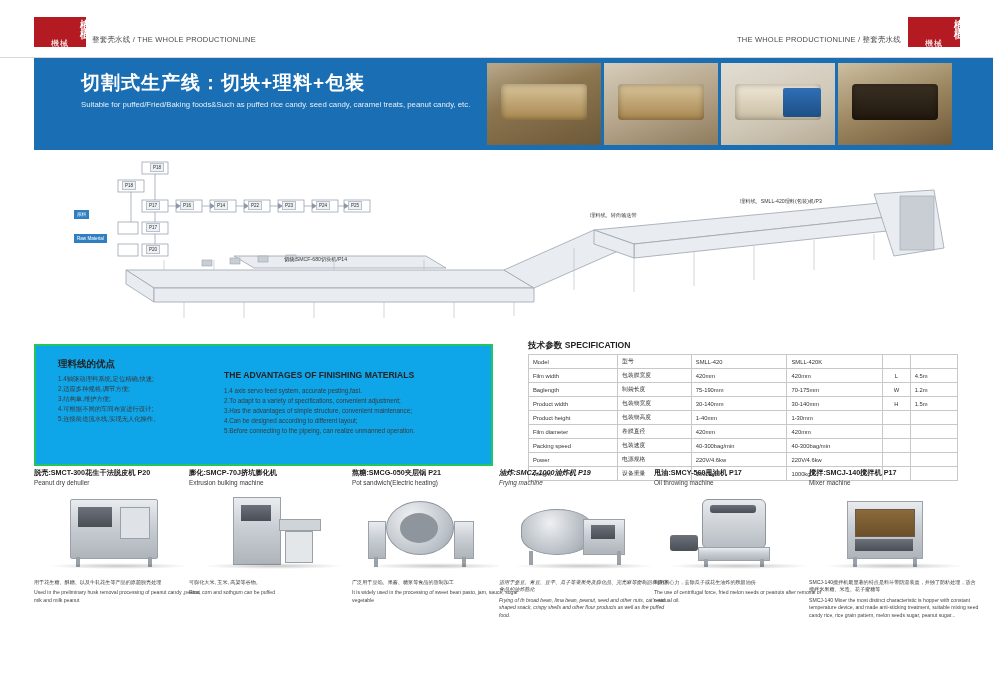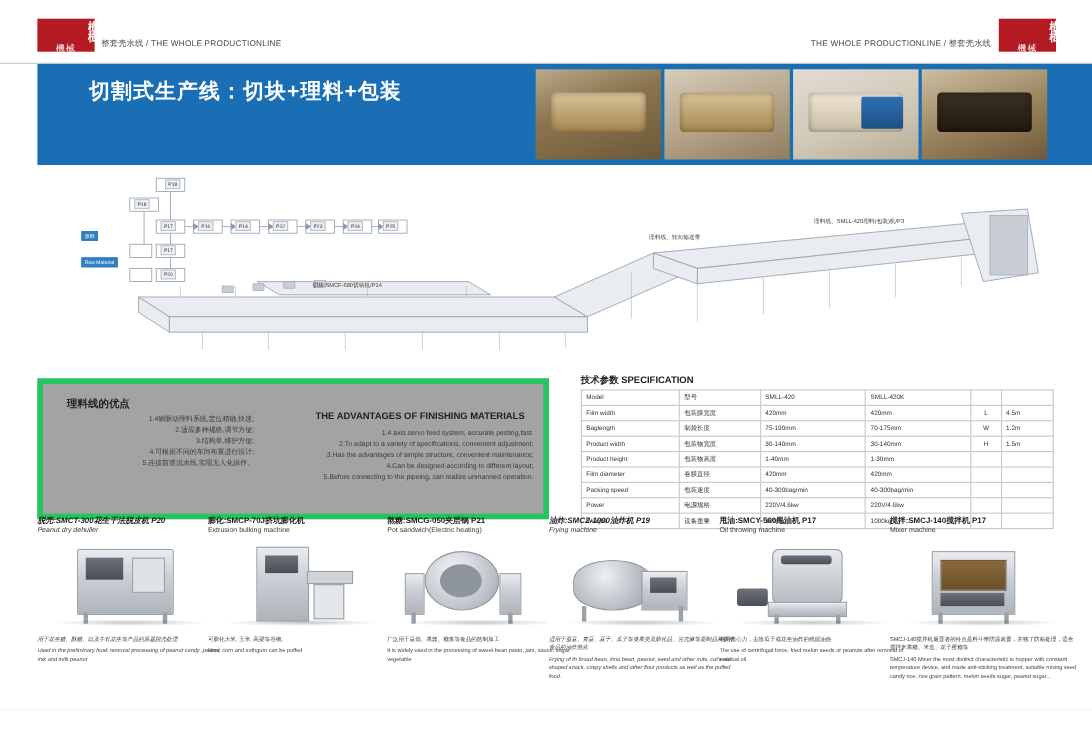--- a/index.html
+++ b/index.html
@@ -38,21 +38,21 @@
   .ph4 .bar{background:linear-gradient(180deg,#3b2f22,#20180f);}
 
   
   .diagram{position:absolute;left:34px;top:152px;width:925px;height:182px;background:#ffffff;}
   .dg-svg{position:absolute;left:0;top:0;}
   .dg-label{position:absolute;font-size:5.2px;color:#3a3a3a;white-space:nowrap;}
   .dg-tag{position:absolute;font-size:4.6px;color:#333;background:#eef1f4;border:1px solid #b9c2cc;padding:1px 2px;white-space:nowrap;}
   .dg-tag-b{position:absolute;font-size:4.6px;color:#fff;background:#2f7fc1;border:1px solid #2f7fc1;padding:1px 2px;white-space:nowrap;}
 
   
-  .adv{position:absolute;left:34px;top:344px;width:455px;height:118px;border:5px solid #22c55e;background:#a3a3a3;text-align:right;}
+  .adv{position:absolute;left:34px;top:344px;width:455px;height:118px;border:2px solid #22c55e;background:#0ea5e9;}
   .adv-cn-t{position:absolute;left:22px;top:12px;font-size:9.5px;font-weight:bold;color:#222;}
   .adv-cn{position:absolute;left:22px;top:28px;width:170px;font-size:6.3px;line-height:10px;color:#3a3a3a;}
   .adv-en-t{position:absolute;left:188px;top:24px;width:250px;font-size:8.6px;font-weight:bold;color:#222;}
   .adv-en{position:absolute;left:188px;top:40px;width:258px;font-size:6.3px;line-height:10px;color:#3a3a3a;}
 
   
   .spec-t{position:absolute;left:528px;top:340px;font-size:8.6px;font-weight:bold;color:#222;}
   table.spec{position:absolute;left:528px;top:354px;width:430px;border-collapse:collapse;font-size:5.8px;color:#333;}
   table.spec td{border:1px solid #c8c8c8;height:13px;padding:0 4px;background:#fff;}
   table.spec td.k{width:72px;}
@@ -97,20 +97,21 @@
       <span>機械</span>
     </div>
     <div class="hdr-txt-r">THE WHOLE PRODUCTIONLINE / 整套壳水线</div>
   </div>
   <div class="hdr-line"></div>
 
   <div class="banner"></div>
   <div class="banner-white"></div>
   <div class="banner-inner">
     <div class="b-title">切割式生产线：切块+理料+包装</div>
+    <div class="b-en">Suitable for puffed/Fried/Baking foods&amp;Such as puffed rice candy. seed candy, caramel treats, peanut candy, etc.</div>
   </div>
 
   <div class="photos">
     <div class="ph ph1">
         <div class="bar"></div>
       </div>
     <div class="ph ph2">
         <div class="bar"></div>
       </div>
     <div class="ph ph3">
@@ -288,21 +289,21 @@
       <td class="v">1000kg</td>
       <td class="v">1000kg</td>
       <td class="dim"></td>
       <td class="dimv"></td>
     </tr>
   </tbody>
     </table>
 
   <div class="cards">
 
-    <div class="card" style="left:0px;font-style:italic;">
+    <div class="card" style="left:0px;">
       <div class="c-cn">脱壳:SMCT-300花生干法脱皮机 P20</div>
       <div class="c-en">Peanut dry dehuller</div>
       <div class="c-img">
         <div class="m mbody" style="left:36px;top:8px;width:86px;height:58px;border-radius:2px;"></div>
         <div class="m mdark" style="left:44px;top:16px;width:34px;height:20px;"></div>
         <div class="m" style="left:86px;top:16px;width:28px;height:30px;background:#dfe3e7;border:1px solid #9aa1a8;"></div>
         <div class="m mleg" style="left:42px;top:66px;height:10px;"></div>
         <div class="m mleg" style="left:114px;top:66px;height:10px;"></div>
         <div class="shadow"></div>
       </div>

